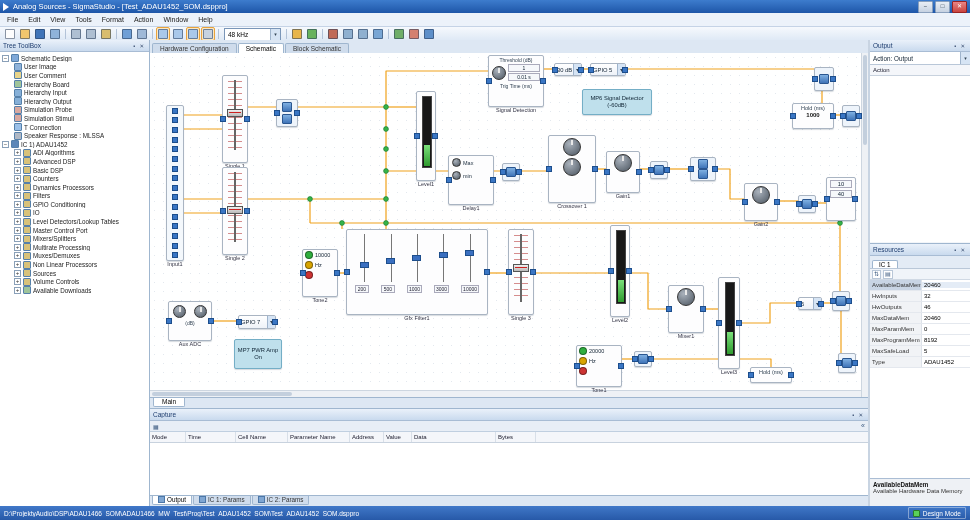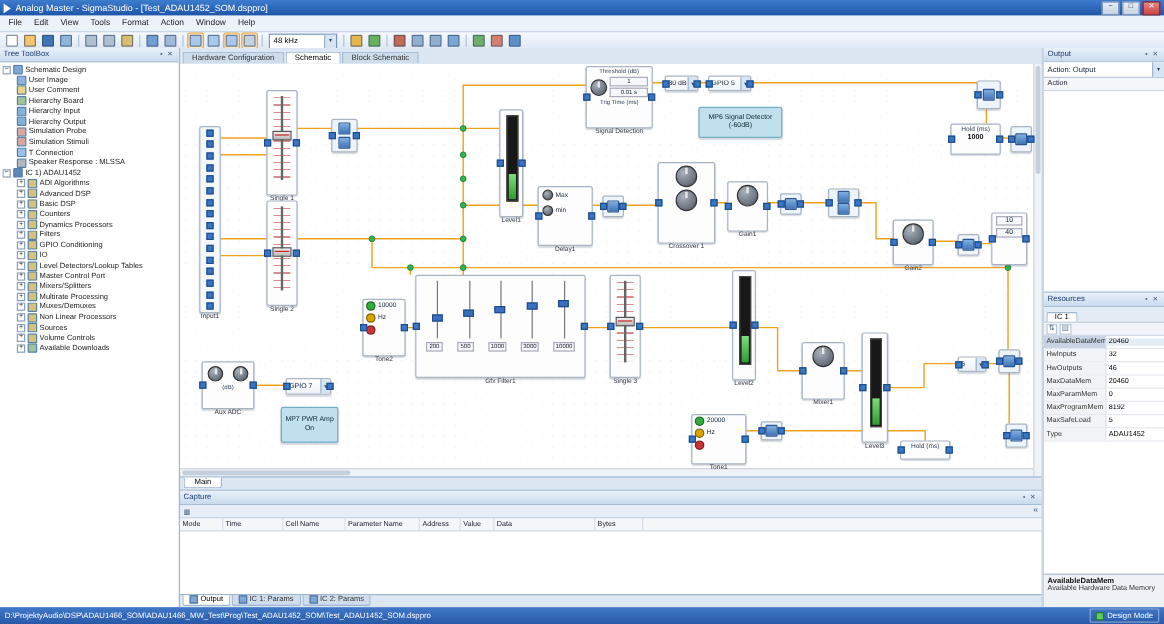--- a/index.html
+++ b/index.html
@@ -149,21 +149,21 @@
   .dt-mid{display:flex;align-items:center;gap:2px;padding:1px 3px;}
   .dt-mid .knob{width:12px;height:12px;margin:0;flex:0 0 auto;}
   .dt-stack{display:flex;flex-direction:column;gap:1px;flex:1;}
   .dt-box{font-size:5px;border:1px solid #aab;background:#f6f8fb;text-align:center;color:#123;}
 </style>
 </head>
 <body>
 
 <div class="titlebar">
   <div class="tb-logo"></div>
-  <span class="tb-title">Analog Master - SigmaStudio - [Test_ADAU1452_SOM.dsppro]</span>
+  <span class="tb-title">Analog Sources - SigmaStudio - [Test_ADAU1452_SOM.dsppro]</span>
   <div class="tb-btns">
       <div class="wbtn">−</div>
       <div class="wbtn">□</div>
       <div class="wbtn close">✕</div>
     </div>
 </div>
 
 <div class="menubar">
     <span class="menu-item">File</span>
     <span class="menu-item">Edit</span>

